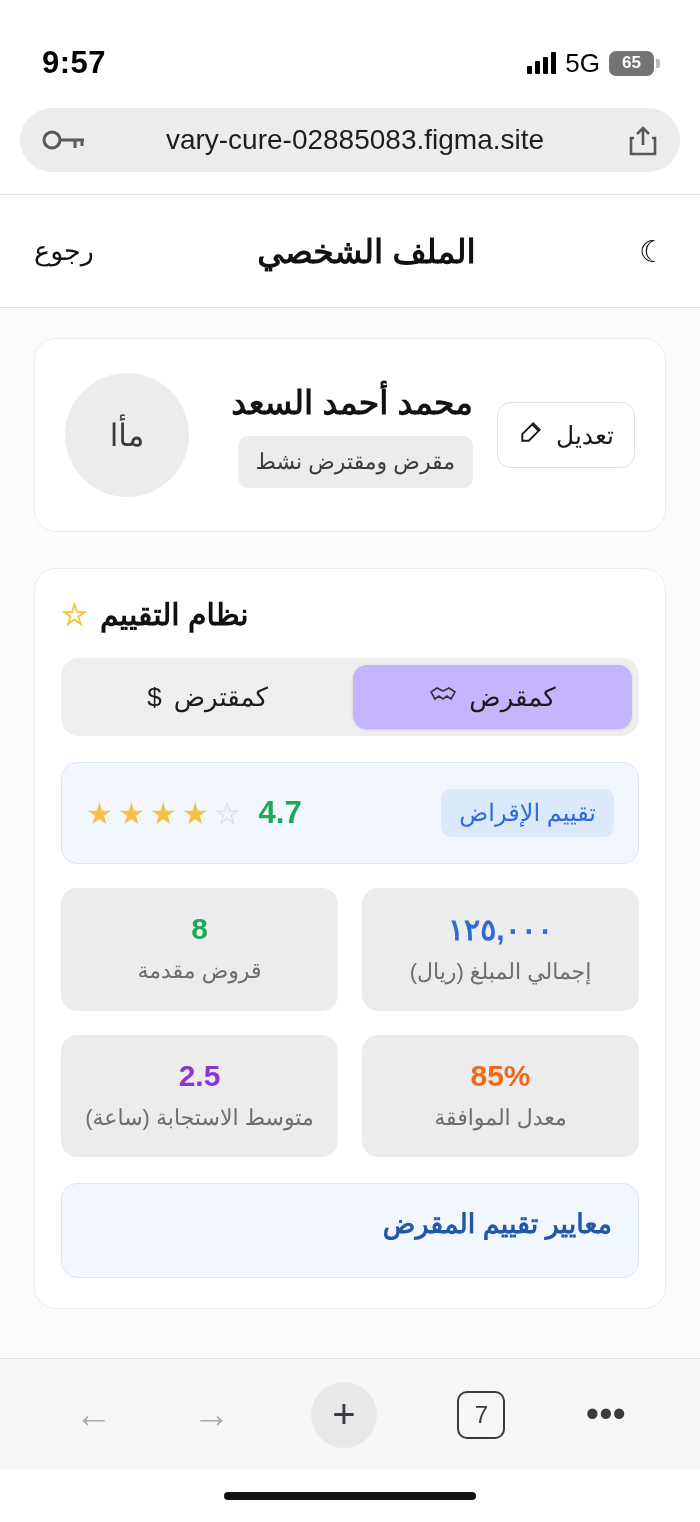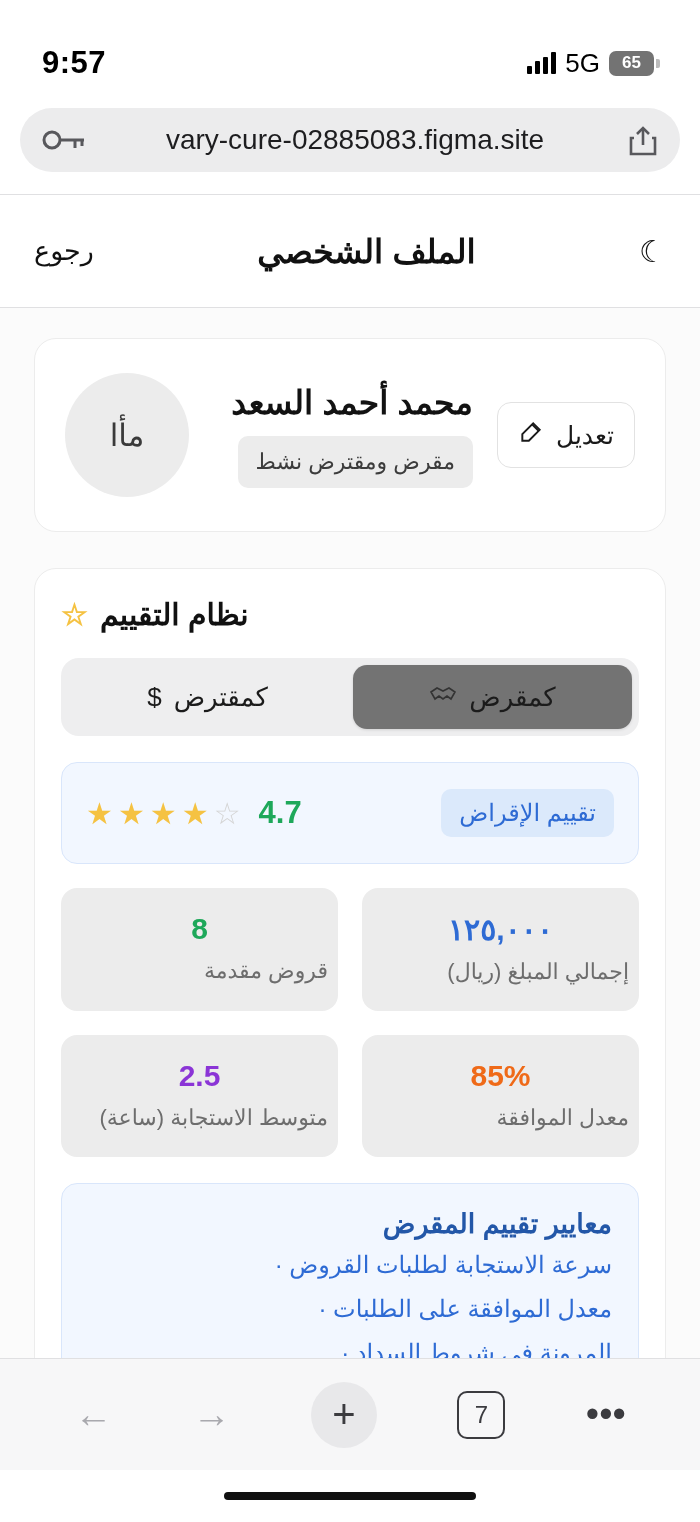--- a/index.html
+++ b/index.html
@@ -128,21 +128,21 @@
   .segctrl {
     background: #eeeeef; border-radius: 18px;
     display: flex; padding: 7px; gap: 6px;
     margin-bottom: 26px;
   }
   .seg {
     flex: 1; height: 64px; border-radius: 14px;
     display: flex; align-items: center; justify-content: center; gap: 12px;
     font-size: 26px; color: #1b1b1b;
   }
-  .seg.active { background: #737373; box-shadow: 0 1px 3px rgba(0,0,0,.12); }
+  .seg.active { background: #c4b5fd; box-shadow: 0 1px 3px rgba(0,0,0,.12); }
 
   .score-row {
     background: #f2f7ff; border: 1px solid #d9e6fb;
     border-radius: 16px; padding: 26px 24px;
     display: flex; align-items: center; justify-content: space-between;
     margin-bottom: 24px;
   }
   .chip-blue {
     background: #dbe9fb; color: #2e6bd4;
     font-size: 24px; padding: 10px 18px; border-radius: 10px;
@@ -153,21 +153,21 @@
   .stars .on { color: #f5c242; }
   .stars .off { color: #d4d4d4; }
 
   .stat-grid { display: flex; flex-wrap: wrap; gap: 24px; margin-bottom: 26px; }
   .stat {
     flex: 1 1 calc(50% - 12px);
     background: #ececec; border-radius: 16px;
     padding: 24px 10px 26px 10px; text-align: center;
   }
   .stat-val { font-size: 30px; font-weight: bold; margin-bottom: 12px; }
-  .stat-lbl { font-size: 22px; color: #6d6d6d; text-align: right; }
+  .stat-lbl { font-size: 22px; color: #6d6d6d; }
   .v-green { color: #1ea85a; } .v-blue { color: #2e6bd4; }
   .v-purple { color: #8b35d6; } .v-orange { color: #ef6a18; }
 
   .criteria {
     background: #f2f7ff; border: 1px solid #d9e6fb;
     border-radius: 16px; padding: 24px 26px 28px 26px;
   }
   .criteria h4 { font-size: 27px; color: #2357a8; margin-bottom: 9px; font-weight: bold; }
   .criteria li {
     list-style: none; font-size: 24px; color: #2e6bd4;
@@ -318,26 +318,20 @@
           <div class="stat-lbl">معدل الموافقة</div>
         </div>
         <div class="stat">
           <div class="stat-val v-purple">2.5</div>
           <div class="stat-lbl">متوسط الاستجابة (ساعة)</div>
         </div>
       </div>
 
       <div class="criteria">
         <h4>معايير تقييم المقرض</h4>
-        <ul>
-          <li>سرعة الاستجابة لطلبات القروض</li>
-          <li>معدل الموافقة على الطلبات</li>
-          <li>المرونة في شروط السداد</li>
-
-        </ul>
       </div>
 
     </div>
   </div>
 
   <div class="bottombar">
     <div class="bb-icon">←</div>
     <div class="bb-icon">→</div>
     <div class="plus-btn">
       <span>+</span>

